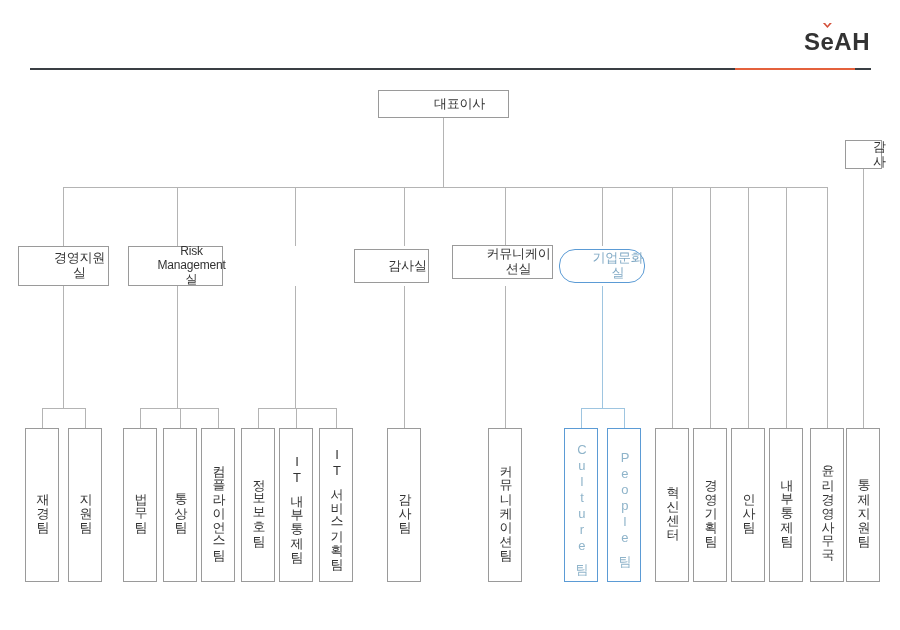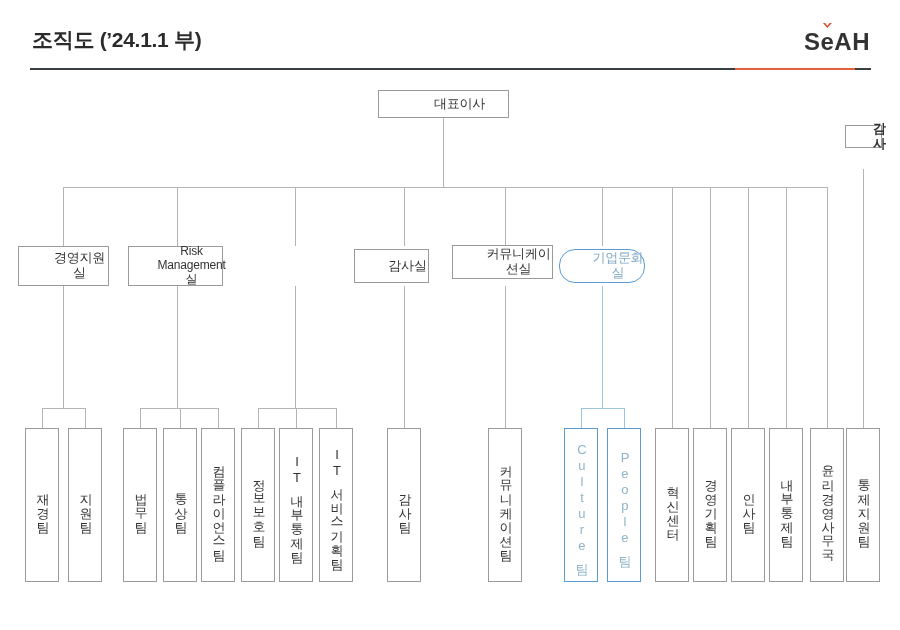--- a/index.html
+++ b/index.html
@@ -106,21 +106,20 @@
   }
   .node.accent.vertical {
     color: #8fb4ca;
   }
 </style>
 </head>
 <body>
 
 <div id="page">
 
-  <div id="page-title">조직도 (’24.1.1 부)</div>
 
   <div id="brand-logo">S<span class="caron">e</span>AH</div>
 
   <div class="rule" id="rule-left"></div>
   <div class="rule" id="rule-accent"></div>
   <div class="rule" id="rule-right"></div>
 
   <div class="line v" style="left:443px; top:118px; height:69px;"></div>
 
   <div class="line h" style="left:63px; top:187px; width:765px;"></div>
@@ -161,21 +160,21 @@
 
   <div class="line v" style="left:505px; top:286px; height:142px;"></div>
 
   <div class="line v blue" style="left:602px; top:286px; height:122px;"></div>
   <div class="line h blue" style="left:581px; top:408px; width:43px;"></div>
   <div class="line v blue" style="left:581px; top:408px; height:20px;"></div>
   <div class="line v blue" style="left:624px; top:408px; height:20px;"></div>
 
   <div class="node" style="left:378px; top:90px; width:131px; height:28px;">대표이사</div>
 
-  <div class="node" style="left:845px; top:125px; width:37px; height:23px;font-weight:bold;">감사</div>
+  <div class="node" style="left:845px; top:140px; width:37px; height:29px;">감사</div>
 
   <div class="node" style="left:18px; top:246px; width:91px; height:40px;">경영지원실</div>
 
   <div class="node small-text" style="left:128px; top:246px; width:95px; height:40px;">Risk Management실</div>
 
 
   <div class="node" style="left:354px; top:249px; width:75px; height:34px;">감사실</div>
 
   <div class="node" style="left:452px; top:245px; width:101px; height:34px;">커뮤니케이션실</div>
 

